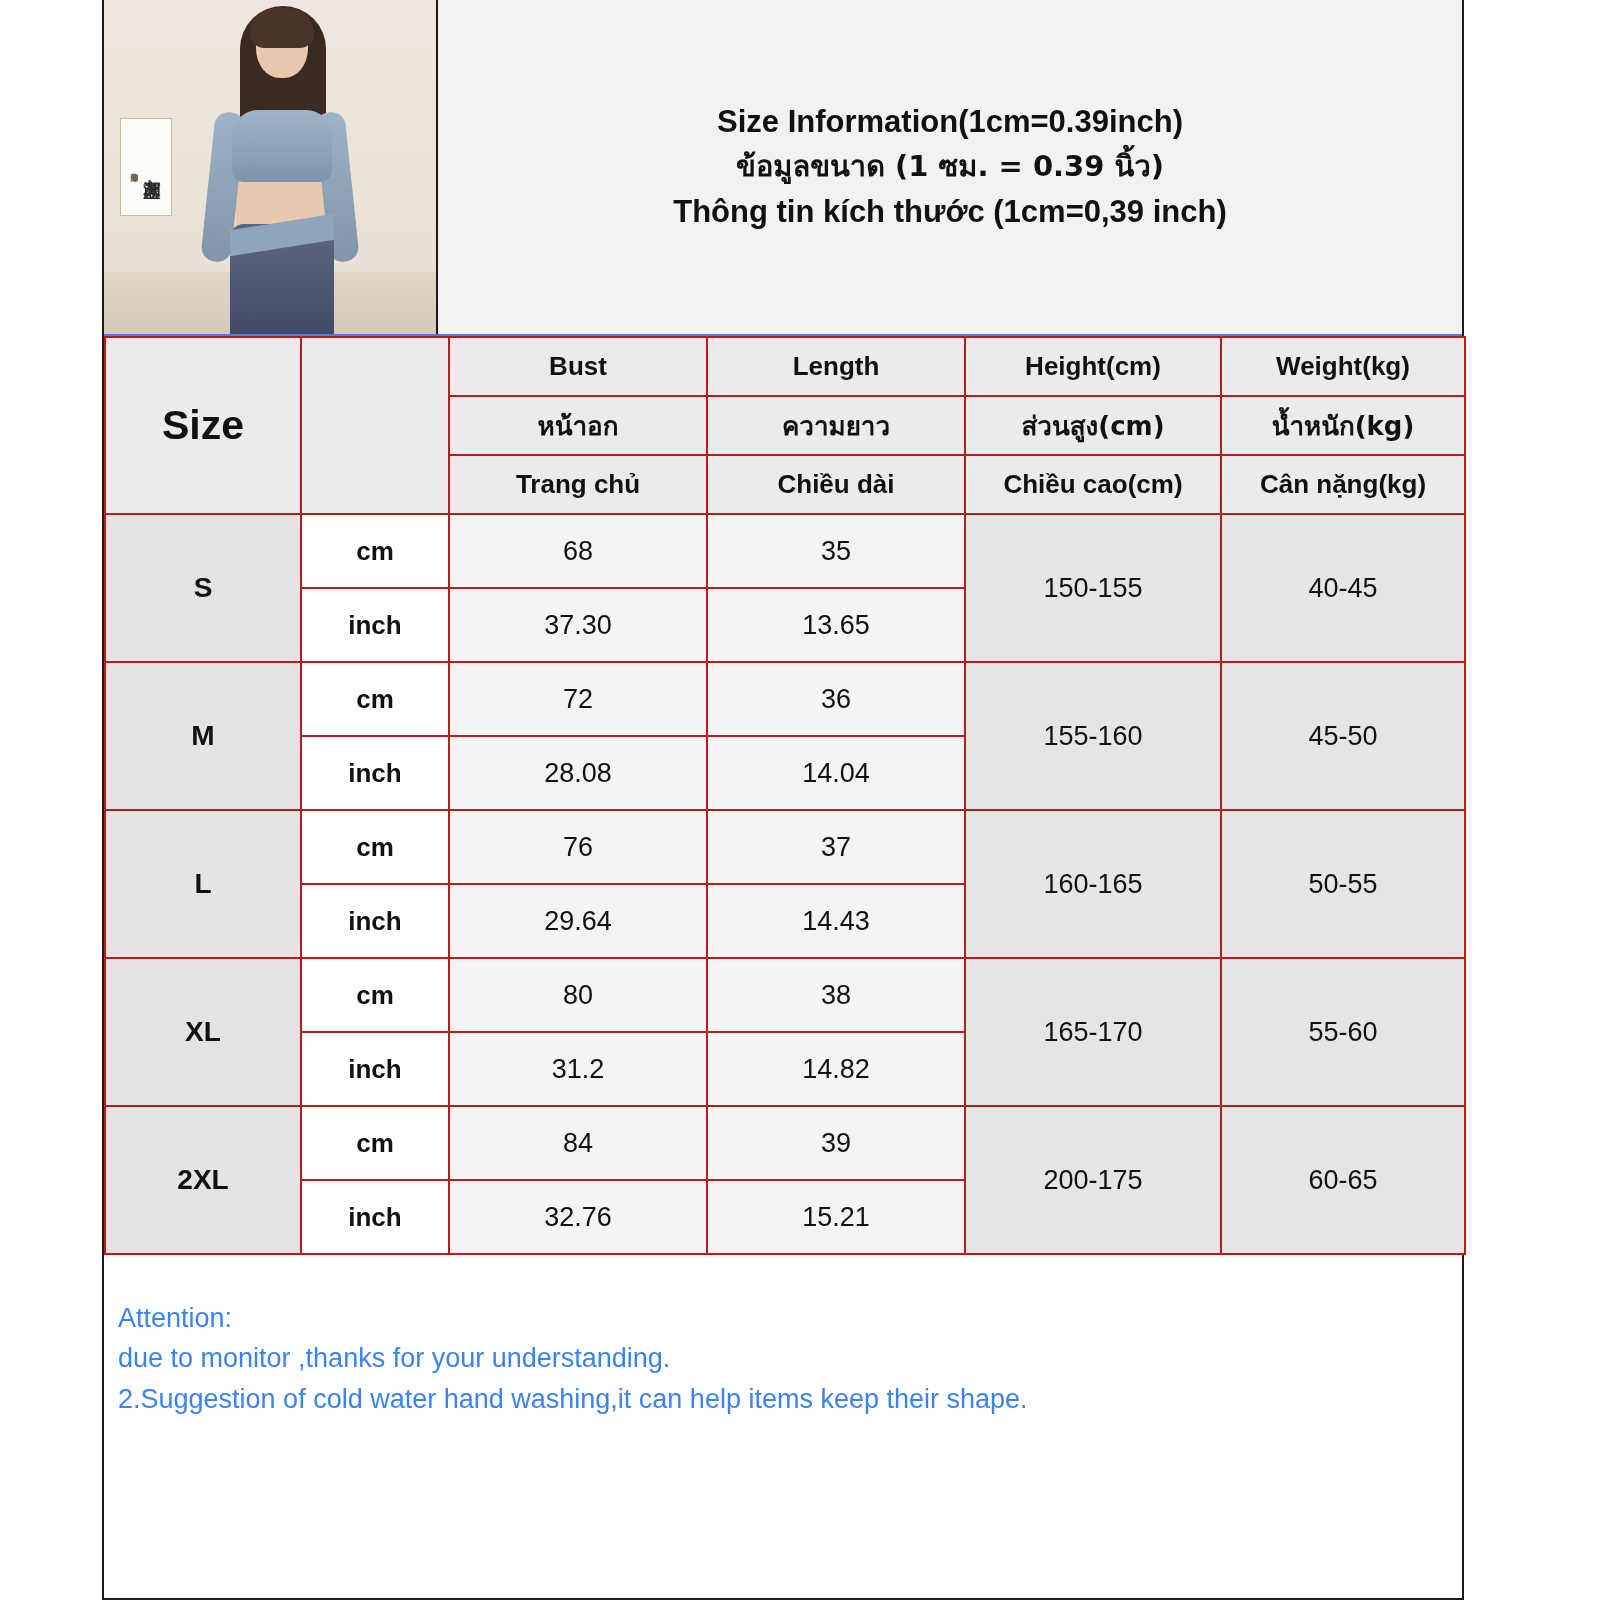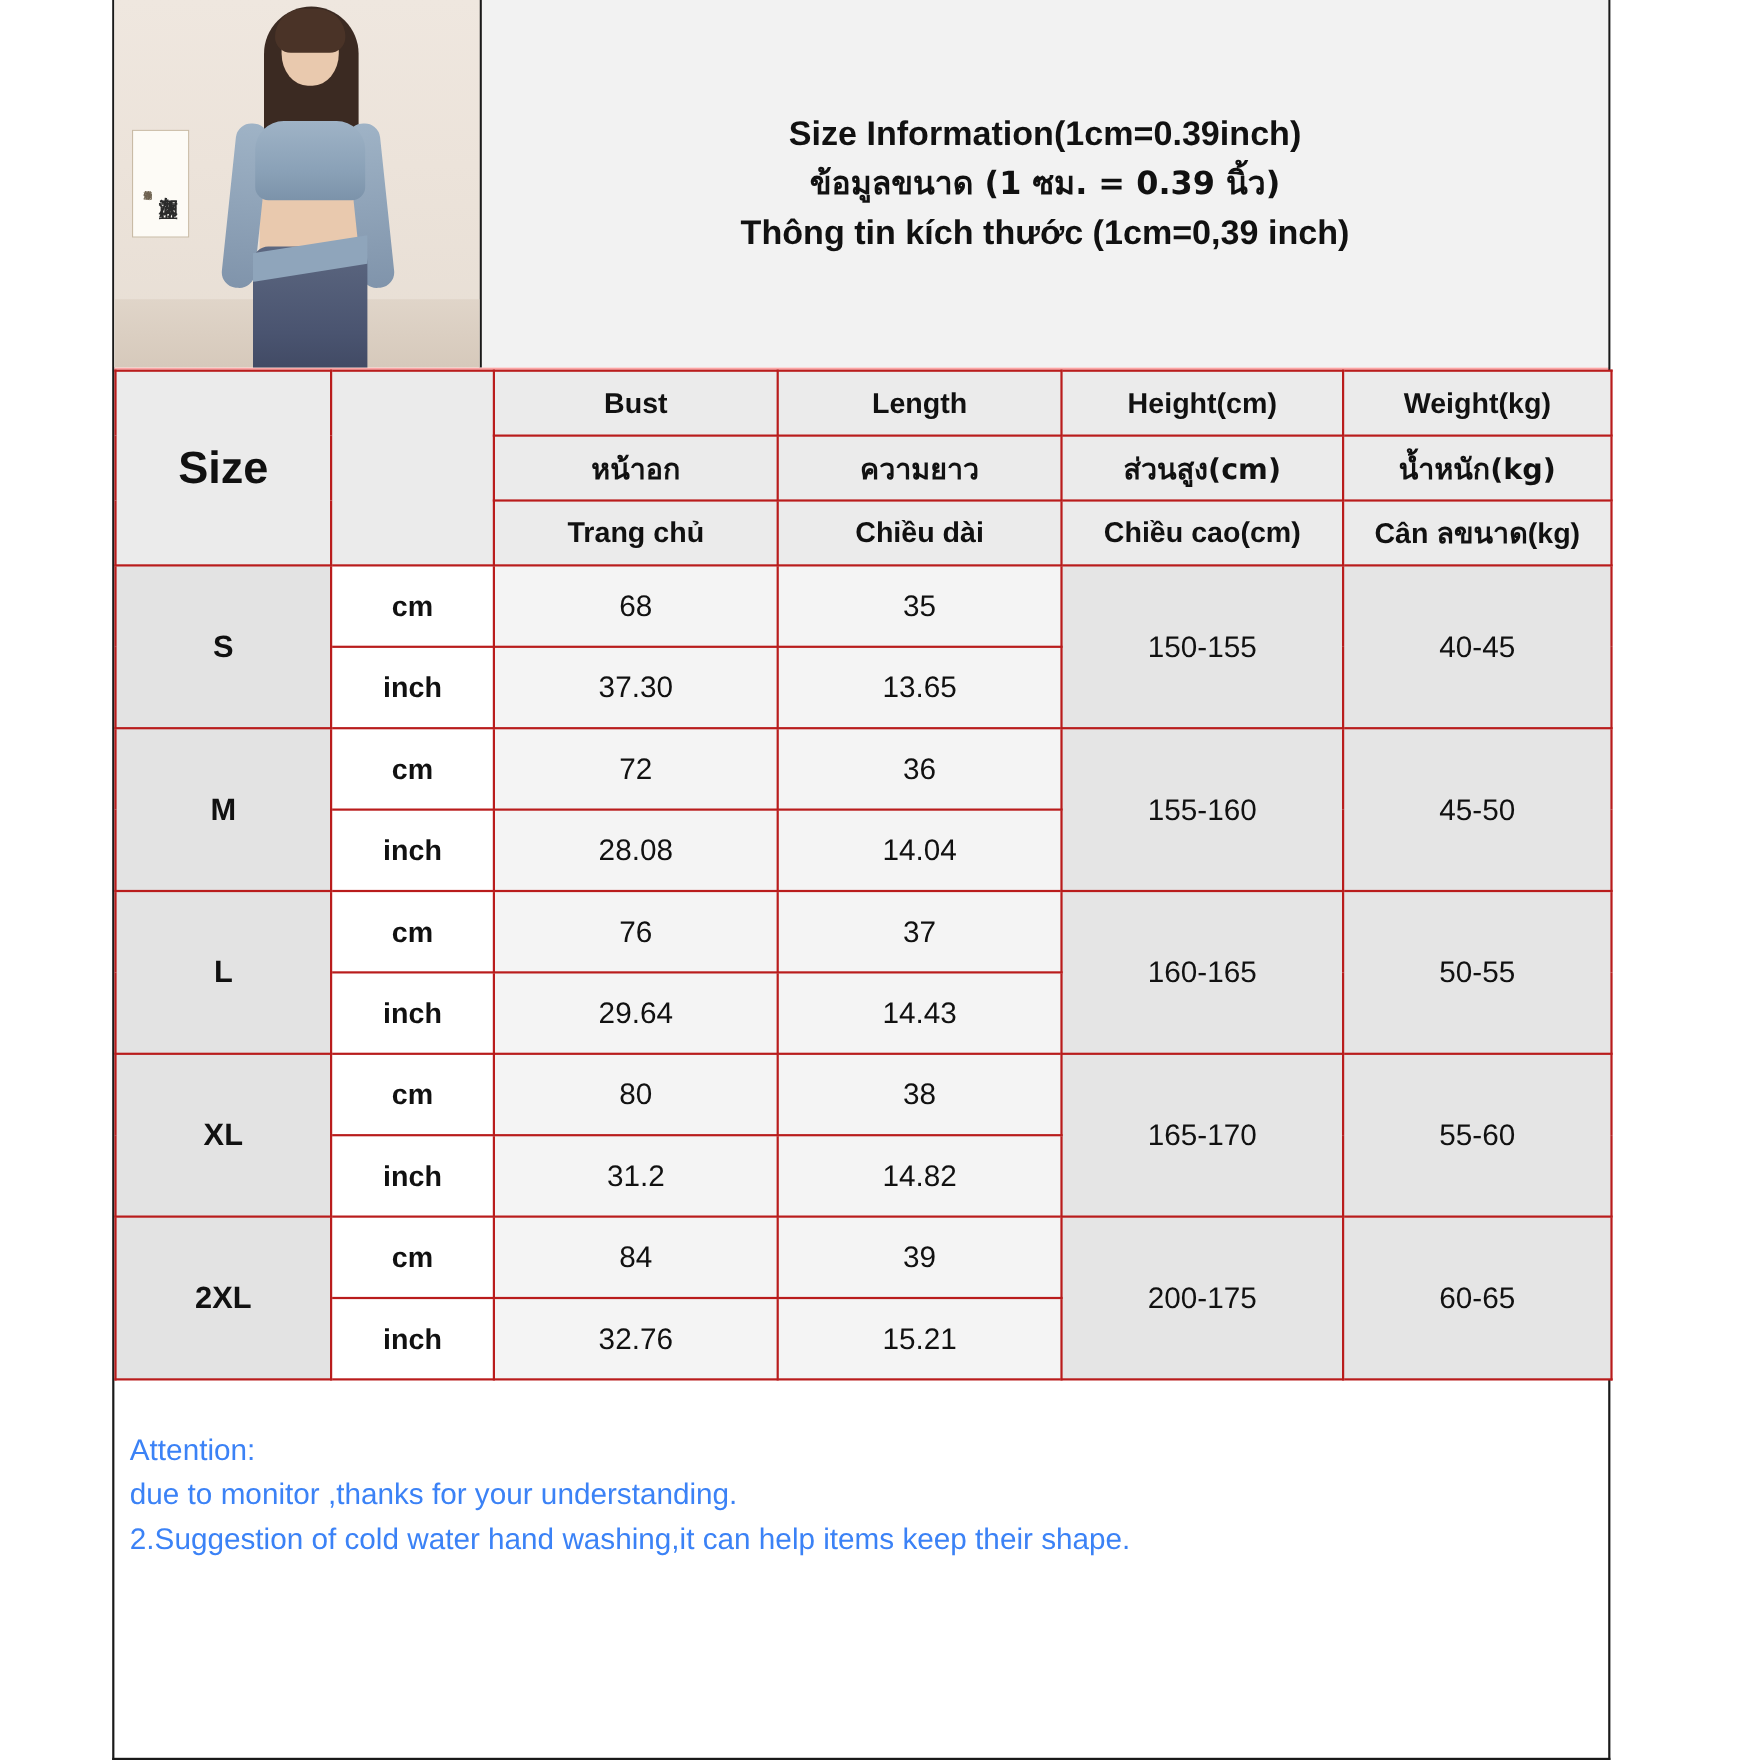--- a/index.html
+++ b/index.html
@@ -28,21 +28,21 @@
     height: 1600px;
     border: 2px solid #1a1a1a;
     border-top: none;
     box-sizing: border-box;
     background: #ffffff;
   }
   
   .header-row {
     display: flex;
     height: 336px;
-    border-bottom: 2px solid #fca5a5;
+    border-bottom: 2px solid #3b82f6;
     box-sizing: border-box;
   }
   .photo-cell {
     width: 334px;
     flex: 0 0 334px;
     border-right: 2px solid #1a1a1a;
     box-sizing: border-box;
     position: relative;
     overflow: hidden;
     background: #f0e8e0;
@@ -311,21 +311,21 @@
         <tr>
           <td class="hdr thai">หน้าอก</td>
           <td class="hdr thai">ความยาว</td>
           <td class="hdr thai">ส่วนสูง(cm)</td>
           <td class="hdr thai">น้ำหนัก(kg)</td>
         </tr>
         <tr>
           <td class="hdr">Trang chủ</td>
           <td class="hdr">Chiều dài</td>
           <td class="hdr">Chiều cao(cm)</td>
-          <td class="hdr">Cân ลขนาด(kg)</td>
+          <td class="hdr">Cân nặng(kg)</td>
         </tr>
 
         <tr>
           <td class="size-cell" rowspan="2">S</td>
           <td class="unit-cell">cm</td>
           <td class="val-cell">68</td>
           <td class="val-cell">35</td>
           <td class="span-cell" rowspan="2">150-155</td>
           <td class="span-cell" rowspan="2">40-45</td>
         </tr>

